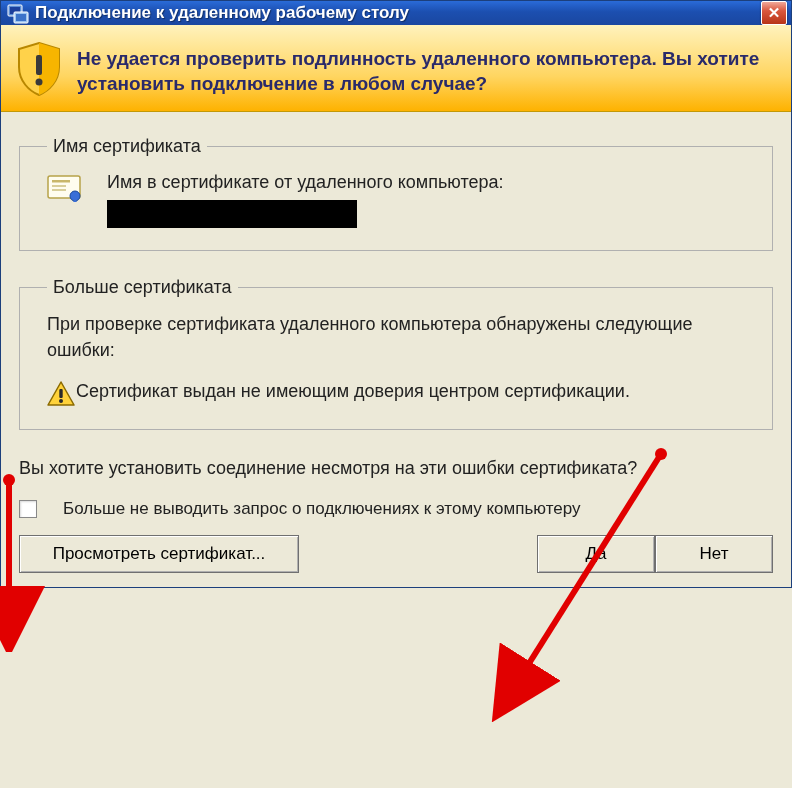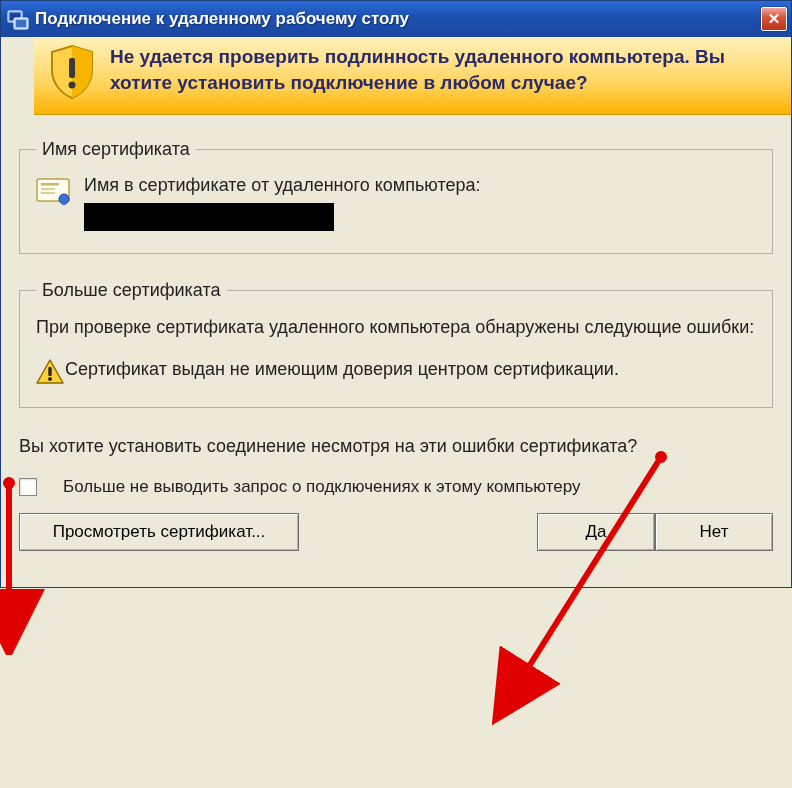--- a/index.html
+++ b/index.html
@@ -54,25 +54,24 @@
     font-family: Arial, sans-serif;
     font-size: 15px;
     line-height: 22px;
     text-align: center;
     cursor: pointer;
     border-radius: 2px;
   }
   .warning-banner {
     background: linear-gradient(to bottom, #fff2bc 0%, #ffd560 60%, #feb200 100%);
     border-bottom: 1px solid #c29806;
-    padding: 3px 14px 14px 14px;
-    display: flex;
-    align-items: center;
+    padding: 12px 14px 14px 14px;
+    display: flex;
+    align-items: flex-end;
     gap: 14px;
-    margin-left: 33px;
   }
   .shield-icon {
     width: 48px;
     height: 56px;
     flex: 0 0 auto;
     margin-top: 4px;
   }
   .warning-text {
     color: #2a2a6a;
     font-size: 19px;
@@ -86,31 +85,31 @@
   }
   .intro-text {
     font-size: 18px;
     color: #222;
     line-height: 1.4;
     margin-bottom: 10px;
   }
   fieldset.group {
     border: 1px solid #b0b0b0;
     margin: 12px 0 26px 0;
-    padding: 14px 16px 22px 16px;
+    padding: 14px 16px 22px 27px;
   }
   fieldset.group legend {
     font-size: 18px;
     color: #222;
     padding: 0 6px;
   }
   .cert-row {
     display: flex;
     align-items: flex-start;
-    gap: 14px;
+    gap: 26px;
   }
   .cert-icon {
     width: 34px;
     height: 28px;
     flex: 0 0 auto;
     margin-top: 4px;
   }
   .cert-label {
     font-size: 18px;
     color: #222;

